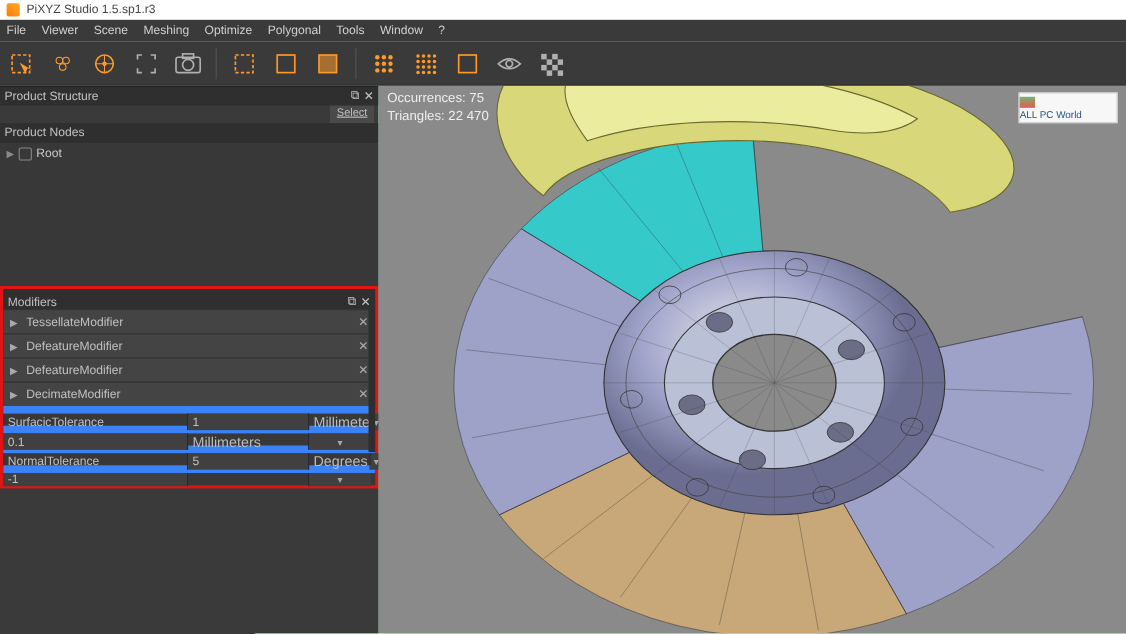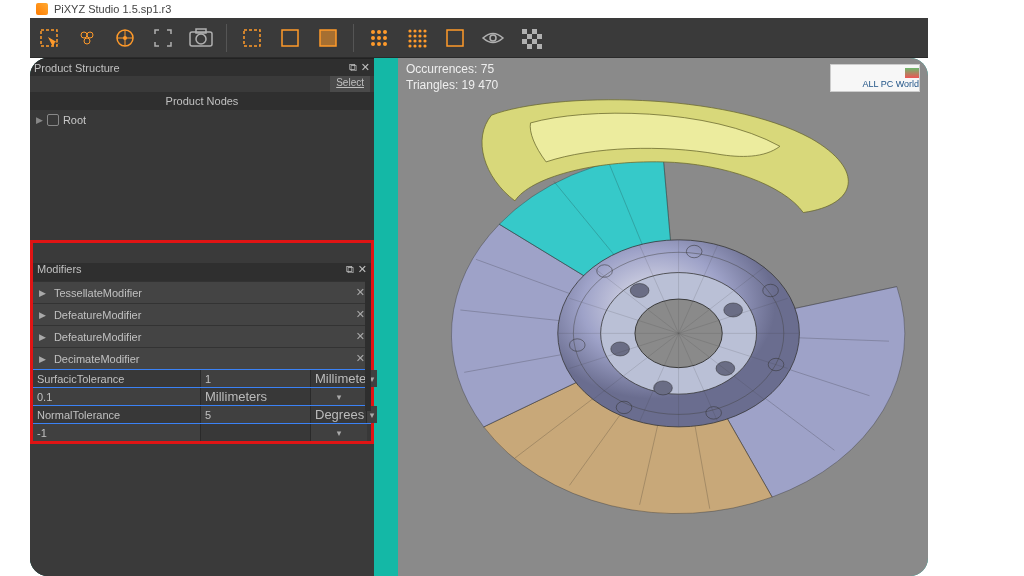--- a/index.html
+++ b/index.html
@@ -1,65 +1,76 @@
 <!DOCTYPE html>
 <html><head>
 <meta charset="utf-8">
 <style>
 * { margin: 0; padding: 0; box-sizing: border-box; font-family: "Segoe UI", Tahoma, sans-serif; }
 body { width: 1024px; height: 576px; background: #fff; overflow: hidden; font-size: 11px; color: #c0c0c0; }
-.window { width: 928px; height: 576px; display: flex; flex-direction: column; padding-left: 30px; }
+.window { width: 1024px; height: 576px; display: flex; flex-direction: column; }
 .titlebar { height: 18px; background: #fff; display: flex; align-items: center; padding: 0 6px; color: #444; font-size: 11px; }
 .titlebar .logo { width: 12px; height: 12px; background: linear-gradient(45deg,#ff7b00,#ffaa33); margin-right: 6px; border-radius: 2px; }
 .menubar { height: 20px; background: #3a3a3a; display: flex; align-items: center; padding: 0 6px; gap: 14px; color: #d0d0d0; }
 .menubar span { cursor: pointer; }
 .toolbar { height: 40px; background: #3a3a3a; display: flex; align-items: center; padding: 0 6px; gap: 12px; border-bottom: 1px solid #2a2a2a; }
 .tb-ico { width: 26px; height: 26px; display: flex; align-items: center; justify-content: center; color: #ff9a2a; cursor: pointer; }
 .tb-ico.gray { color: #b0b0b0; }
 .tb-sep { width: 1px; height: 28px; background: #555; }
-.content { flex: 1; display: flex; background: #14b8a6; overflow: hidden; border-radius: 18px; }
+.content { flex: 1; display: flex; background: #86efac; overflow: hidden; }
 .leftpanel { width: 344px; display: flex; flex-direction: column; background: #3a3a3a; }
 .panel-head { height: 18px; background: #2f2f2f; display: flex; align-items: center; justify-content: space-between; padding: 0 4px; color: #c0c0c0; border-top: 1px solid #222; }
 .panel-head .icons { display: flex; gap: 4px; }
 .select-tab { height: 16px; display: flex; justify-content: flex-end; padding-right: 4px; text-decoration: underline; }
 .select-tab .tab { background: #4a4a4a; padding: 1px 6px; font-size: 10px; }
-.nodes-head { height: 18px; background: #2f2f2f; padding: 0 4px; display: flex; align-items: center; justify-content: center; }
+.nodes-head { height: 18px; background: #2f2f2f; padding: 0 4px; display: flex; align-items: center; }
 .tree { flex: 0 0 130px; padding: 4px 6px; background: #383838; }
 .tree-row { display: flex; align-items: center; gap: 4px; color: #c8c8c8; }
 .tree-arrow { font-size: 9px; color: #888; }
 .tree-ico { width: 12px; height: 12px; border: 1px solid #888; border-radius: 2px; display: inline-block; }
 .mod-wrap { position: relative; border: 3px solid #e01414; padding: 0; }
-.mod-head { height: 18px; background: #2f2f2f; display: flex; align-items: flex-start; justify-content: space-between; padding: 0 4px; margin-top: 20px; }
+.mod-head { height: 18px; background: #2f2f2f; display: flex; align-items: flex-end; justify-content: space-between; padding: 0 4px; }
 .mod-head .icons { display: flex; gap: 4px; }
 .mod-list { background: #3a3a3a; }
 .mod-row { height: 22px; display: flex; align-items: center; padding: 0 6px; background: #444; border-top: 1px solid #333; justify-content: space-between; }
 .mod-row .lft { display: flex; align-items: center; gap: 8px; }
 .mod-x { color: #aaa; cursor: pointer; }
 .mod-arrow { color: #aaa; font-size: 9px; }
-.prop-row { display: grid; grid-template-columns: 168px 110px 56px 10px; height: 18px; align-items: center; background: #383838; border-top: 1px solid #3b82f6; }
+.prop-row { display: grid; grid-template-columns: 168px 110px 56px 10px; height: 18px; align-items: center; background: #383838; border-top: 7px solid #3b82f6; }
 .prop-row .cell { padding: 0 4px; height: 100%; display: flex; align-items: center; border-right: 1px solid #2a2a2a; }
 .prop-row .cell.val { background: #404040; }
 .prop-row .unit { font-size: 13px; color: #bbb; justify-content: flex-start; }
 .prop-row .dd { color: #aaa; font-size: 9px; background:#404040; display:flex; align-items:center; justify-content:center; height:100%; cursor:pointer; }
-.viewport { flex: 1; position: relative; background: #8a8a8a; overflow: hidden; margin-left: 24px; }
+.viewport { flex: 1; position: relative; background: #8a8a8a; overflow: hidden; }
 .stats { position: absolute; top: 4px; left: 8px; color: #eee; font-size: 12px; font-weight: 500; line-height: 1.3; }
-.watermark { position: absolute; top: 6px; right: 8px; width: 90px; height: 28px; background: #f7f7f7; border: 1px solid #ccc; display: flex; align-items: flex-end; justify-content: center; color: #225588; font-size: 9px; flex-direction: column; }
+.watermark { position: absolute; top: 6px; right: 8px; width: 90px; height: 28px; background: #f7f7f7; border: 1px solid #ccc; display: flex; align-items: flex-start; justify-content: center; color: #225588; font-size: 9px; flex-direction: column; }
 .watermark .wm-ico { width: 14px; height: 10px; background: linear-gradient(#6db86d,#e55); margin-bottom: 1px; }
 svg.model { position: absolute; top: 0; left: 0; width: 100%; height: 100%; }
 .scrollbar-track { position: absolute; right: 0; top: 0; width: 6px; height: 130px; background: #2e2e2e; }
 </style>
 </head>
 <body>
 
 <div class="window">
   <div class="titlebar">
     <span class="logo"></span>
     <span>PiXYZ Studio 1.5.sp1.r3</span>
   </div>
 
+  <div class="menubar">
+    <span>File</span>
+    <span>Viewer</span>
+    <span>Scene</span>
+    <span>Meshing</span>
+    <span>Optimize</span>
+    <span>Polygonal</span>
+    <span>Tools</span>
+    <span>Window</span>
+    <span>?</span>
+  </div>
 
   <div class="toolbar">
     <div class="tb-ico">
         <svg width="22" height="22">
           <rect x="3" y="3" width="16" height="16" fill="none" stroke="currentColor" stroke-width="1.5" stroke-dasharray="3 2"></rect>
           <path d="M10 10 L15 20 L17 15 L22 17" fill="currentColor"></path>
         </svg>
       </div>
     <div class="tb-ico">
         <svg width="22" height="22">
@@ -328,21 +339,21 @@
         </g>
 
         <g fill="#d8d87a" stroke="#6b6930" stroke-width="1">
           <path d="M 120 -10 C 200 -40 420 -40 530 20 C 600 60 590 105 520 115 C 495 80 420 52 340 50 C 250 48 170 70 150 100 C 110 70 95 20 120 -10 Z"></path>
           <path d="M 170 0 C 240 -20 400 -20 490 30 C 470 45 440 45 410 40 C 340 28 250 30 190 50 C 175 30 168 12 170 0 Z" fill="#ecec9e"></path>
         </g>
       </svg>
 
       <div class="stats">
         <div><span>Occurrences:</span> <span>75</span></div>
-        <div><span>Triangles:</span> <span>19 470</span></div>
+        <div><span>Triangles:</span> <span>22 470</span></div>
       </div>
       <div class="watermark">
         <div class="wm-ico"></div>
         <span>ALL PC World</span>
       </div>
     </div>
   </div>
 </div>
 
 </body></html>

